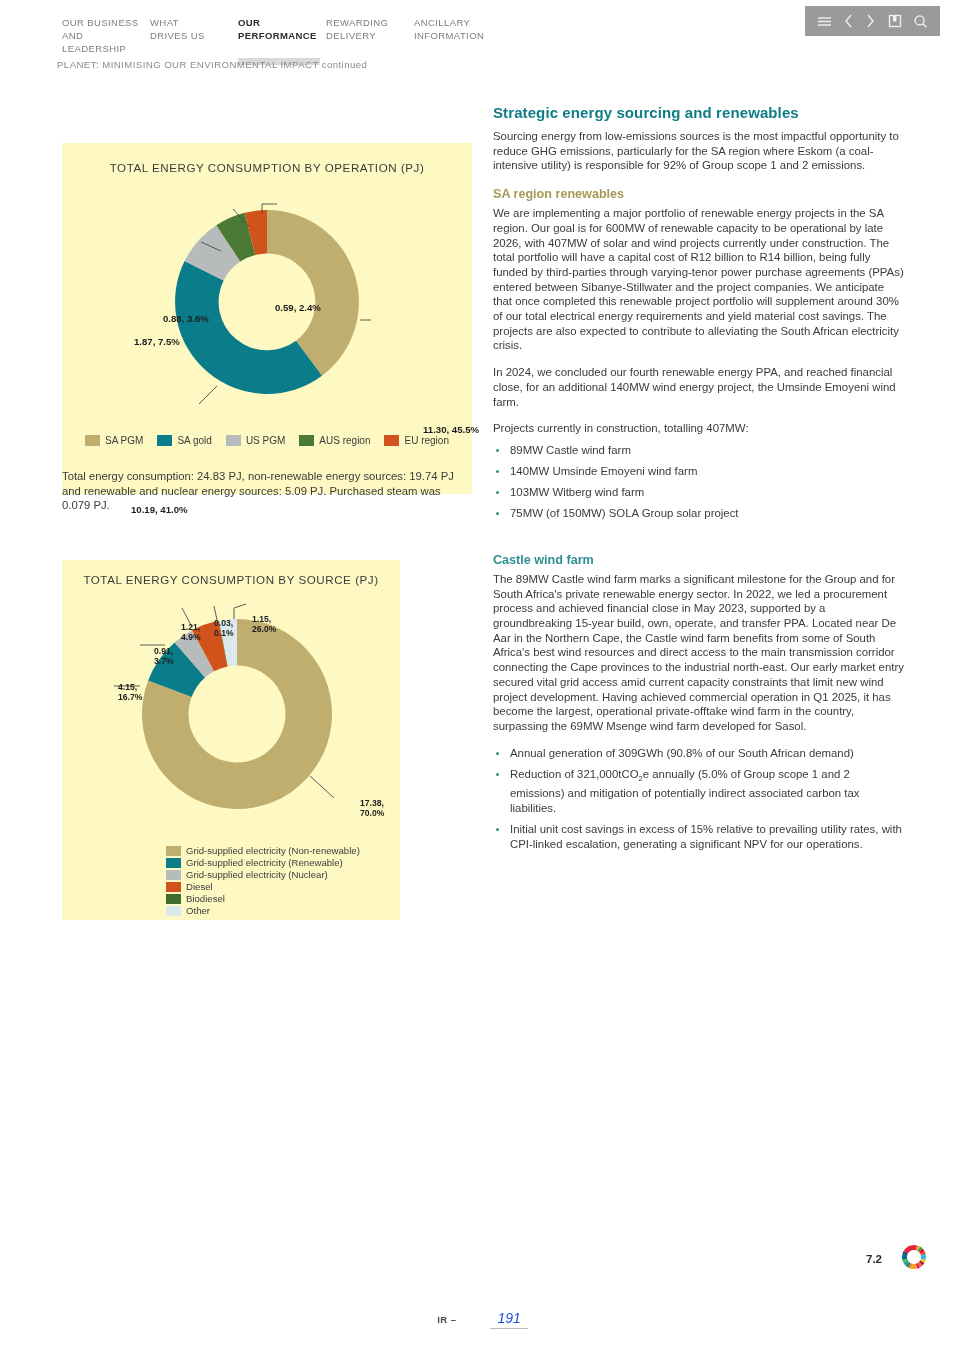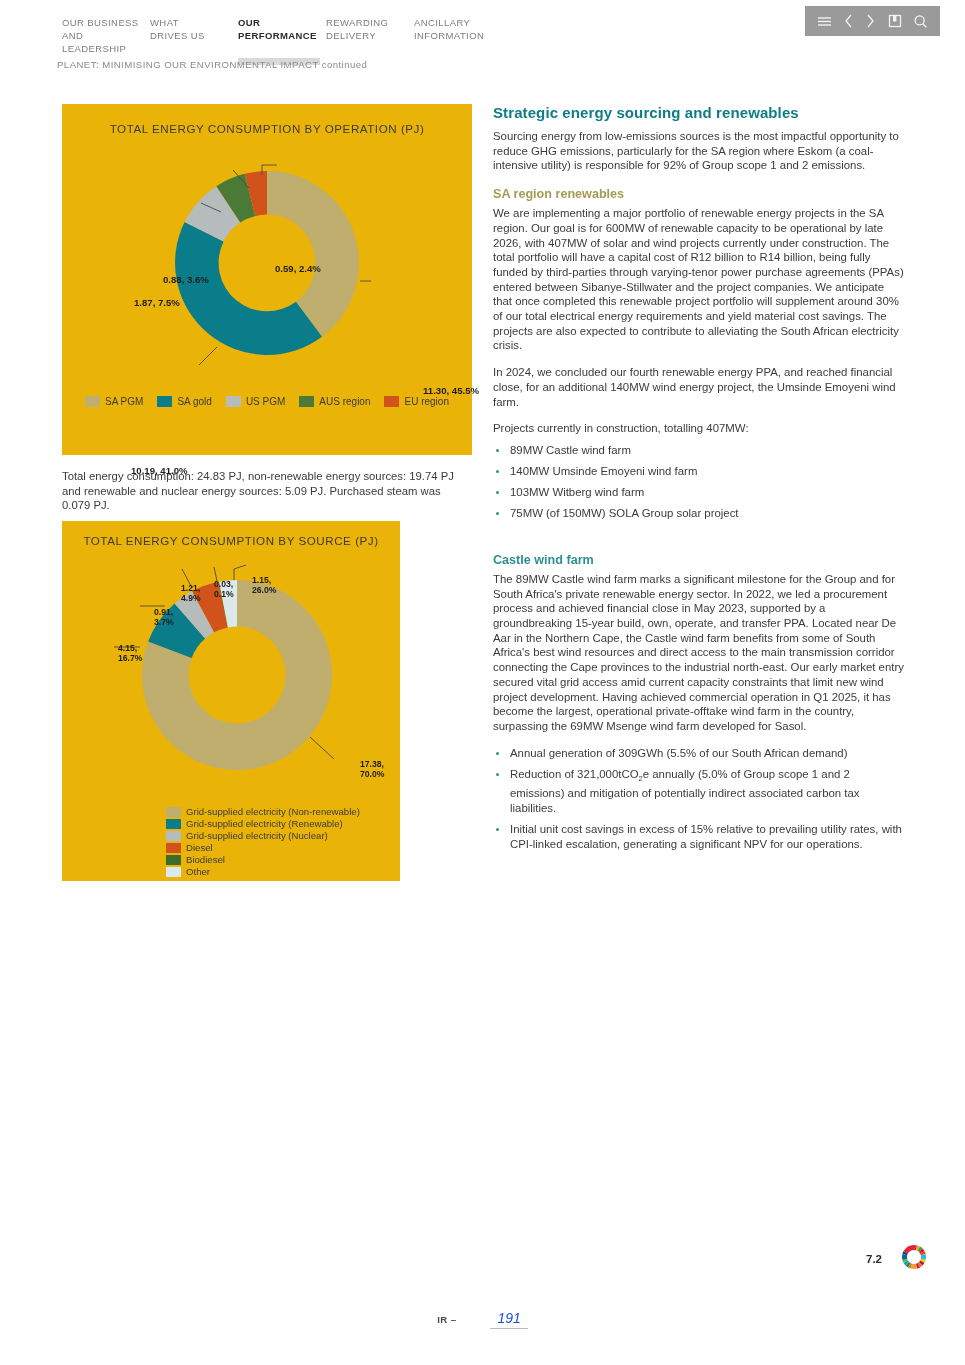--- a/index.html
+++ b/index.html
@@ -30,21 +30,21 @@
   .toolbar svg { display:block; }
 
   .kicker {
     position:absolute; left:57px; top:59px; font-size:9.6px; letter-spacing:.45px;
     color:#8a8a8a; text-transform:uppercase;
   }
   .kicker .cont { text-transform:none; }
 
   
   .card {
-    position:absolute; background:#eab308;
+    position:absolute; background:#fef9c3;margin-top:39px;
   }
   #card1 { left:62px; top:104px; width:410px; height:351px; }
   #card2 { left:62px; top:521px; width:338px; height:360px; }
 
   .card-title {
     text-align:center; font-size:11.6px; letter-spacing:.55px; color:#3b3b3b;
     padding-top:18px; text-transform:uppercase;
   }
   #card2 .card-title { padding-top:13px; }
 
@@ -316,21 +316,21 @@
     <li>89MW Castle wind farm</li>
     <li>140MW Umsinde Emoyeni wind farm</li>
     <li>103MW Witberg wind farm</li>
     <li>75MW (of 150MW) SOLA Group solar project</li>
   </ul>
 
   <h3 class="h-sub teal">Castle wind farm</h3>
   <p class="body">The 89MW Castle wind farm marks a significant milestone for the Group and for South Africa's private renewable energy sector. In 2022, we led a procurement process and achieved financial close in May 2023, supported by a groundbreaking 15-year build, own, operate, and transfer PPA. Located near De Aar in the Northern Cape, the Castle wind farm benefits from some of South Africa's best wind resources and direct access to the main transmission corridor connecting the Cape provinces to the industrial north-east. Our early market entry secured vital grid access amid current capacity constraints that limit new wind project development. Having achieved commercial operation in Q1 2025, it has become the largest, operational private-offtake wind farm in the country, surpassing the 69MW Msenge wind farm developed for Sasol.</p>
 
   <ul class="bul">
-    <li>Annual generation of 309GWh (5.5% of our South African demand)</li>
+    <li>Annual generation of 309GWh (90.8% of our South African demand)</li>
     <li>
       <span>Reduction of 321,000tCO</span><sub>2</sub><span>e annually (5.0% of Group scope 1 and 2 emissions) and mitigation of potentially indirect associated carbon tax liabilities.</span>
     </li>
     <li>Initial unit cost savings in excess of 15% relative to prevailing utility rates, with CPI-linked escalation, generating a significant NPV for our operations.</li>
   </ul>
 </div>
 
 <div class="sdg-wrap">
   <span class="sdg-num">7.2</span>
   <span>

